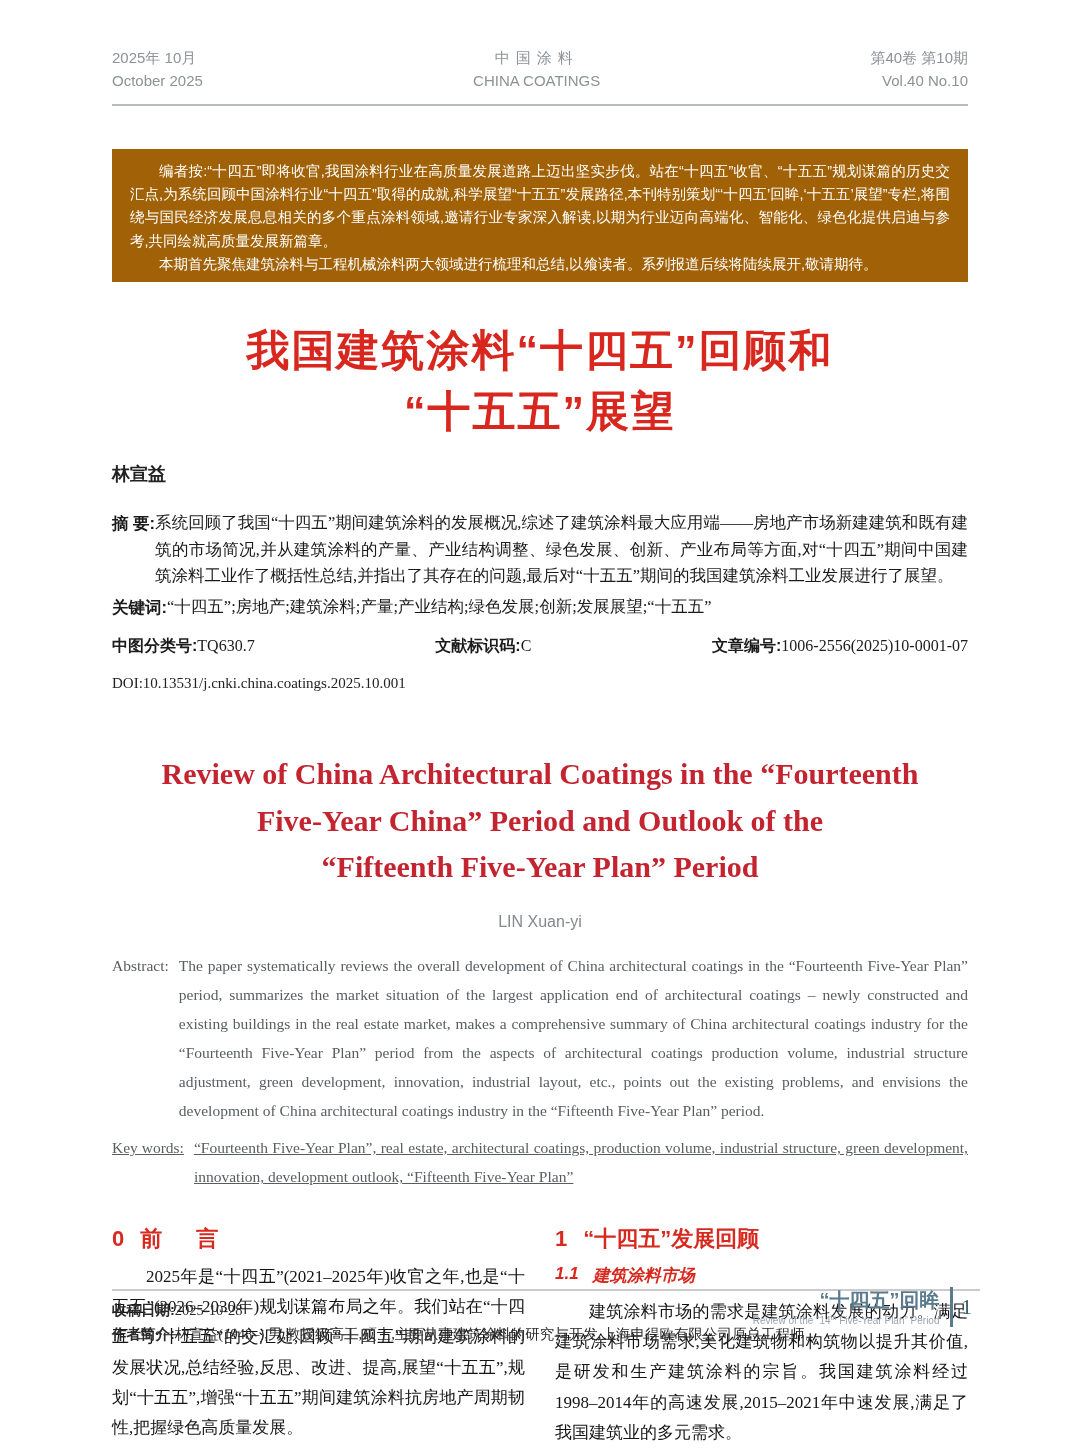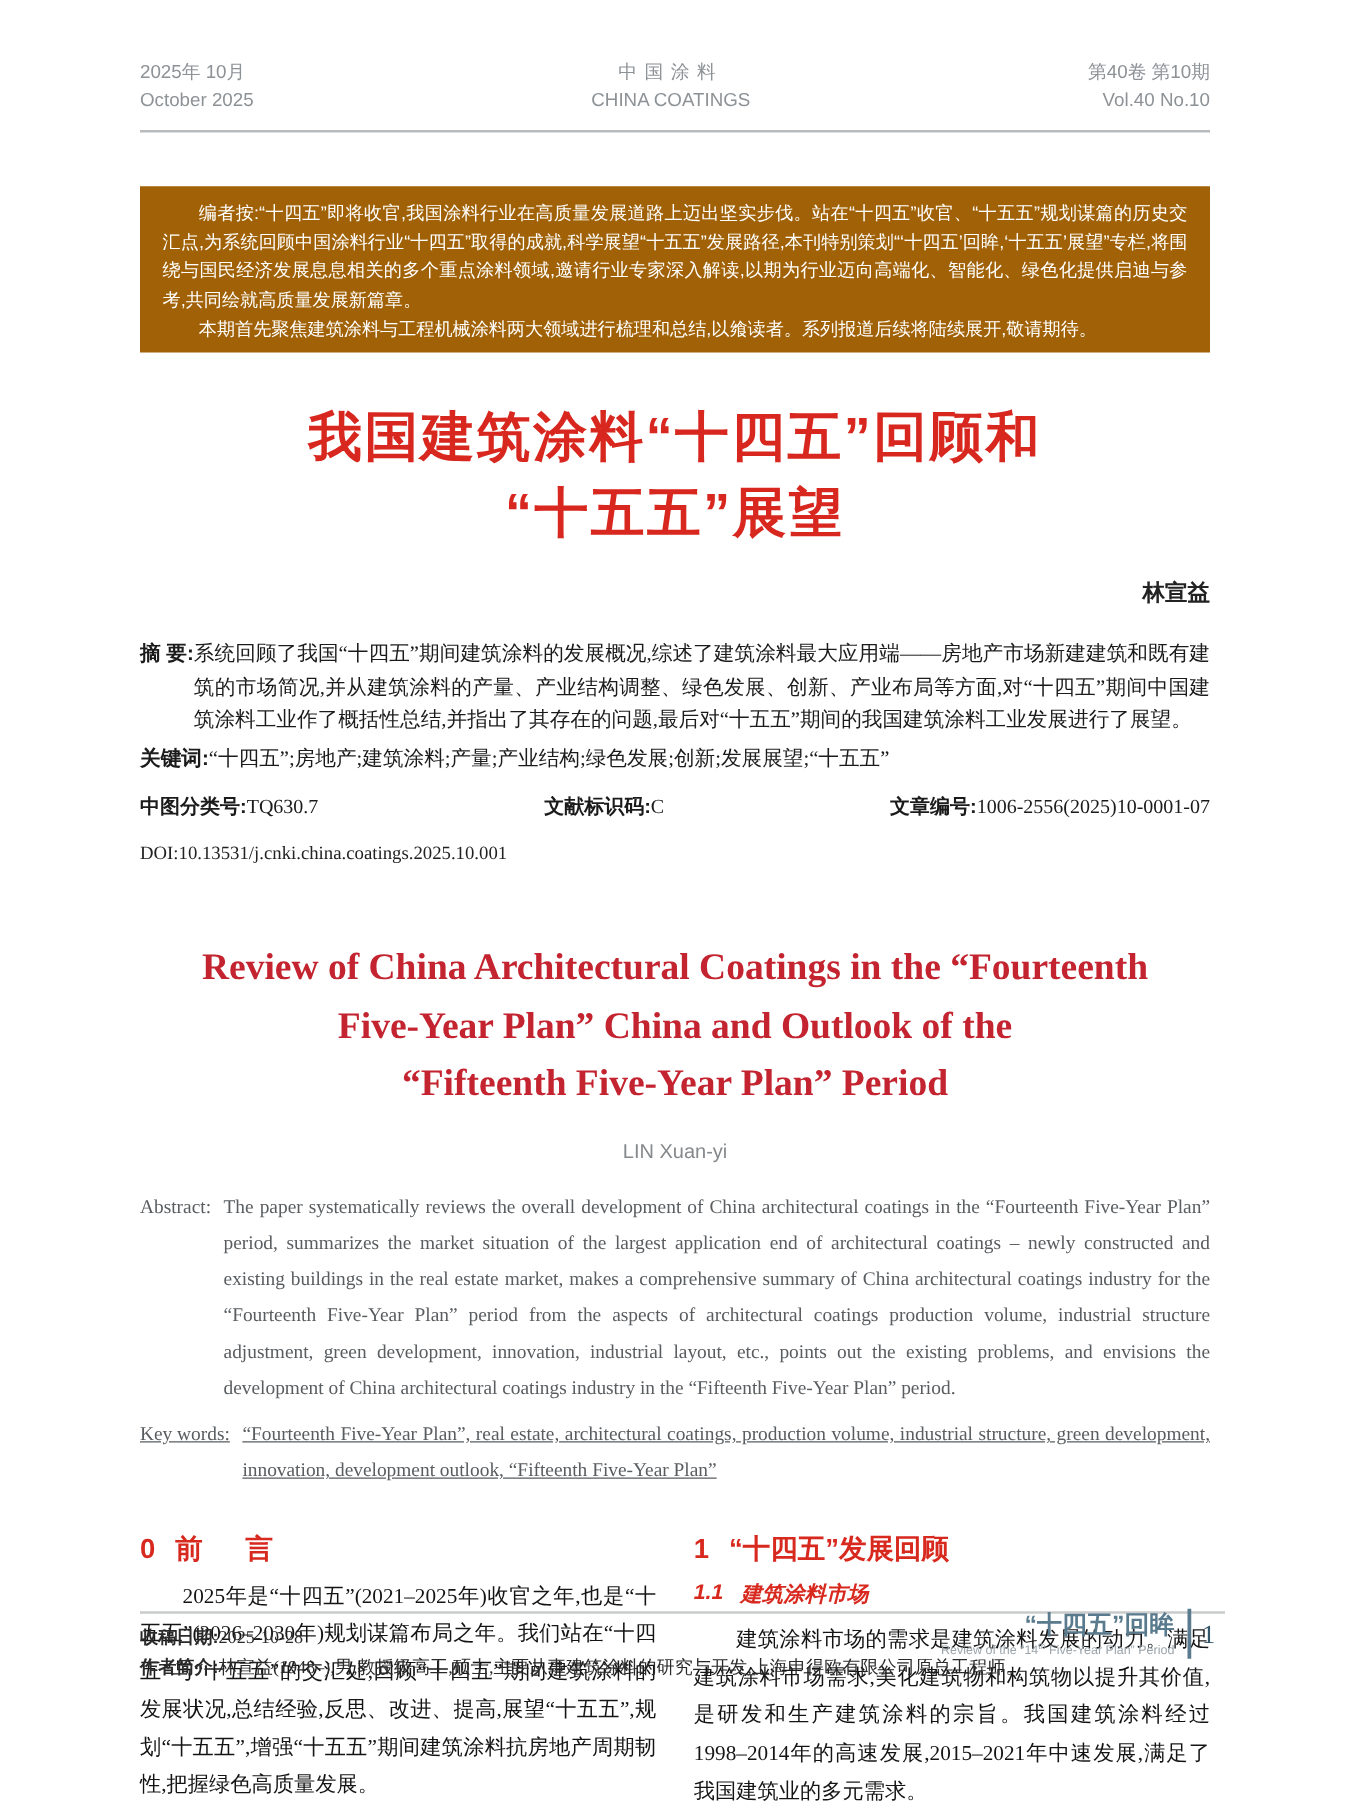--- a/index.html
+++ b/index.html
@@ -32,21 +32,21 @@
   }
   .editor-note p { text-indent:2em; }
 
   
   .article-title {
     margin-top:38px; text-align:center; color:#d8271e;
     font-family:"Liberation Sans","DejaVu Sans",sans-serif;
     font-weight:bold; font-size:43px; line-height:1.42; letter-spacing:2px;
   }
   .author-cn {
-    margin-top:20px; text-align:right; font-size:18px; color:#222;
+    margin-top:20px; text-align:left; font-size:18px; color:#222;
     font-family:"Liberation Sans","DejaVu Sans",sans-serif; font-weight:bold;
   }
 
   
   .meta { margin-top:24px; font-size:16.5px; line-height:1.62; }
   .hang { display:flex; align-items:flex-start; }
   .hang .label {
     font-family:"Liberation Sans","DejaVu Sans",sans-serif;
     font-weight:bold; white-space:nowrap; flex:0 0 auto;
   }
@@ -158,21 +158,21 @@
     <div class="clc-row">
       <span><span class="lab">中图分类号:</span><span>TQ630.7</span></span>
       <span><span class="lab">文献标识码:</span><span>C</span></span>
       <span><span class="lab">文章编号:</span><span>1006-2556(2025)10-0001-07</span></span>
     </div>
     <div class="doi">DOI:10.13531/j.cnki.china.coatings.2025.10.001</div>
   </div>
 
   <h2 class="en-title">
     <span>Review of China Architectural Coatings in the “Fourteenth</span><br>
-    <span>Five-Year Plan” China and Outlook of the</span><br>
+    <span>Five-Year China” Period and Outlook of the</span><br>
     <span>“Fifteenth Five-Year Plan” Period</span>
   </h2>
   <div class="en-author">LIN Xuan-yi</div>
 
   <div class="hang en-meta">
     <span class="label">Abstract:</span>
     <span class="content">The paper systematically reviews the overall development of China architectural coatings in the “Fourteenth Five-Year Plan” period, summarizes the market situation of the largest application end of architectural coatings – newly constructed and existing buildings in the real estate market, makes a comprehensive summary of China architectural coatings industry for the “Fourteenth Five-Year Plan” period from the aspects of architectural coatings production volume, industrial structure adjustment, green development, innovation, industrial layout, etc., points out the existing problems, and envisions the development of China architectural coatings industry in the “Fifteenth Five-Year Plan” period.</span>
   </div>
   <div class="hang en-meta en-keywords">
     <span class="label">Key words:</span>

